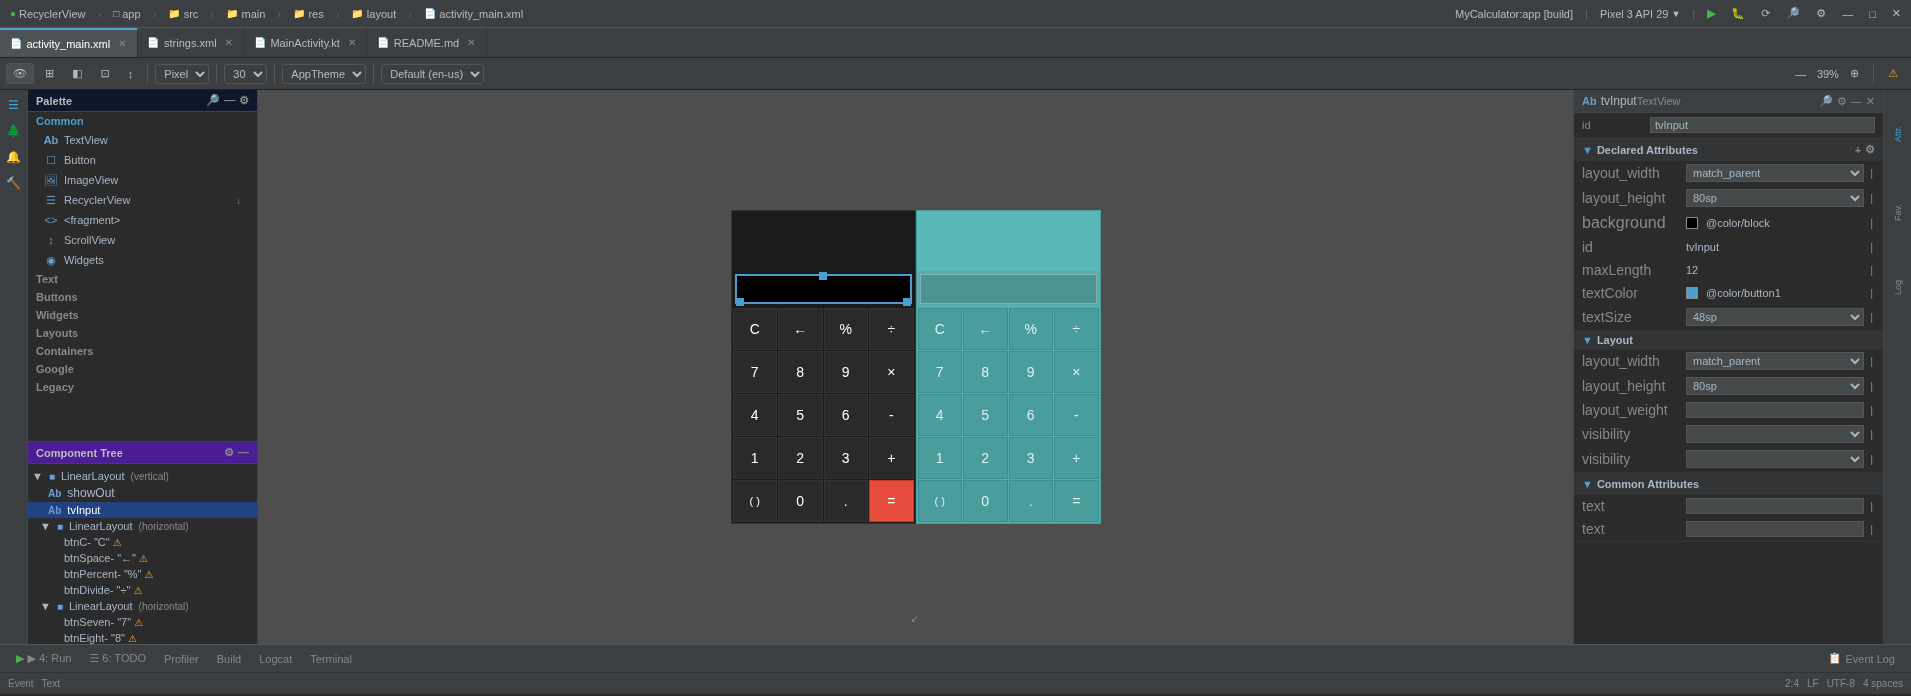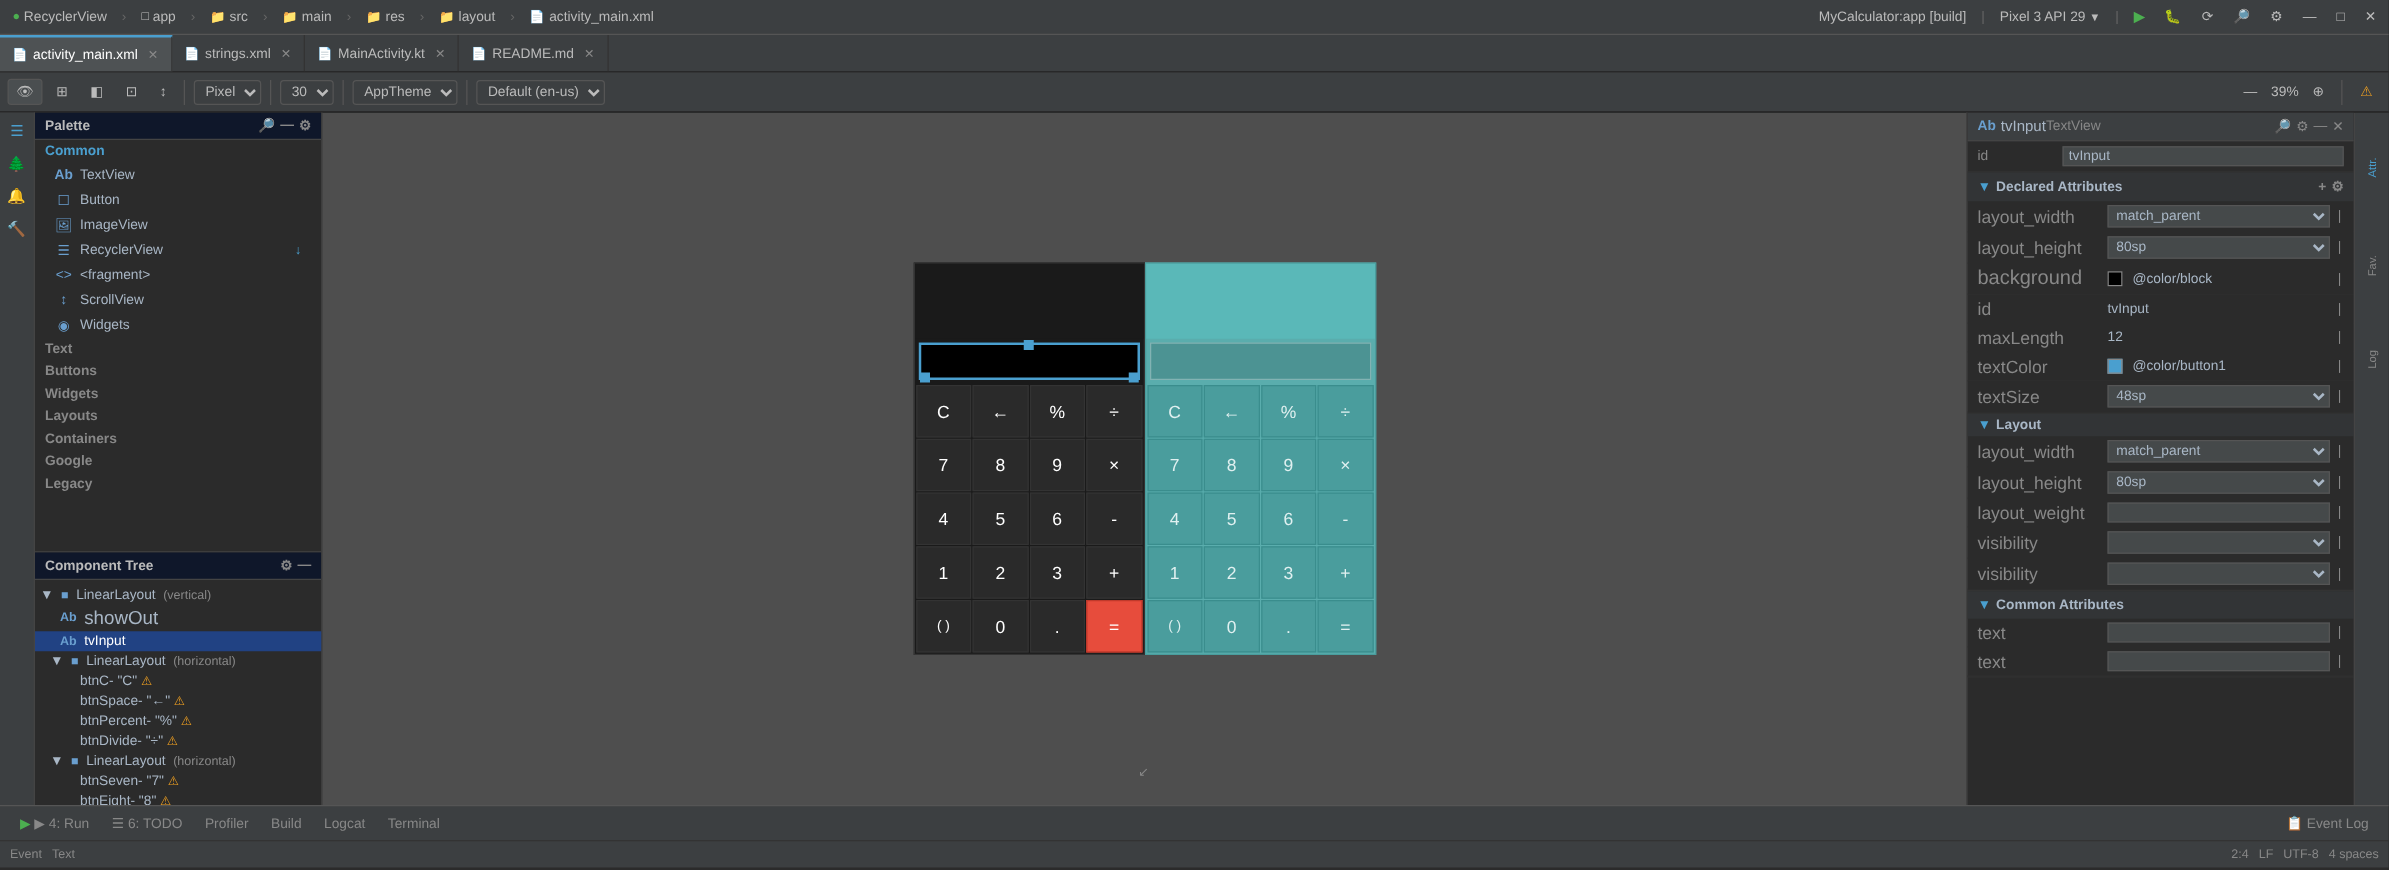--- a/index.html
+++ b/index.html
@@ -50,21 +50,21 @@
     .attr-id-label { color: #888; width: 60px; }
     .attr-section { border-bottom: 1px solid #333; }
     .attr-section-header { display: flex; align-items: center; gap: 4px; padding: 5px 8px; background: #323436; cursor: pointer; font-weight: bold; color: #a9b7c6; font-size: 11px; }
     .attr-row { display: flex; align-items: center; padding: 3px 8px; border-bottom: 1px solid #2d2d2d; gap: 4px; }
     .attr-label { color: #888; width: 100px; flex-shrink: 0; font-size: 14px; }
     .attr-value { flex: 1; color: #a9b7c6; font-size: 11px; }
     .attr-input { flex: 1; background: #45494a; border: 1px solid #555; color: #a9b7c6; padding: 1px 4px; font-size: 11px; }
     .attr-dropdown { flex: 1; background: #45494a; border: 1px solid #555; color: #a9b7c6; font-size: 11px; padding: 1px 2px; }
     .attr-icon-btn { color: #888; cursor: pointer; padding: 0 2px; }
     .section-layout { background: #323436; padding: 3px 8px; font-size: 11px; color: #a9b7c6; font-weight: bold; display: flex; align-items: center; gap: 4px; }
-    .tree-header { display: flex; align-items: center; justify-content: space-between; background: #0f172a; padding: 4px 8px; border-bottom: 1px solid #444; font-size: 11px; font-weight: bold; color: #bbbbbb; }
+    .tree-header { display: flex; align-items: center; justify-content: space-between; background: #4c1d95; padding: 4px 8px; border-bottom: 1px solid #444; font-size: 11px; font-weight: bold; color: #bbbbbb; }
     .tree-item { display: flex; align-items: center; gap: 3px; padding: 2px 0; font-size: 11px; cursor: pointer; }
     .tree-item.selected { background: #214283; }
     .tree-content { padding: 4px 0; overflow-y: auto; max-height: 180px; }
 
     
     .bottom-tabs { display: flex; align-items: center; background: #3c3f41; height: 28px; border-top: 1px solid #555; padding: 0 8px; gap: 2px; font-size: 11px; }
     .bottom-tab { padding: 4px 8px; cursor: pointer; color: #888; border-radius: 2px; }
 
     
     .status-bar { display: flex; align-items: center; background: #3c3f41; height: 22px; padding: 0 8px; border-top: 1px solid #333; font-size: 10px; color: #888; gap: 8px; justify-content: space-between; }
@@ -274,21 +274,21 @@
 
         <div class="tree-item">
           <span style="padding-left:4px;">▼</span>
           <span style="color:#6a9fcf; font-size:10px; margin-left:3px;">■</span>
           <span style="margin-left:3px; font-size:11px; color:#a9b7c6;">LinearLayout</span>
           <span style="color:#888; font-size:10px; margin-left:3px;">(vertical)</span>
         </div>
 
         <div class="tree-item">
           <span style="padding-left:20px; color:#6a9fcf; font-weight:bold; font-size:10px;">Ab</span>
-          <span style="margin-left:3px; font-size:15px; color:#a9b7c6;">showOut</span>
+          <span style="margin-left:3px; font-size:12px; color:#a9b7c6;">showOut</span>
         </div>
 
         <div class="tree-item selected">
           <span style="padding-left:20px; color:#6a9fcf; font-weight:bold; font-size:10px;">Ab</span>
           <span style="margin-left:3px; font-size:11px; color:#ffffff;">tvInput</span>
         </div>
 
         <div class="tree-item">
           <span style="padding-left:12px;">▼</span>
           <span style="color:#6a9fcf; font-size:10px; margin-left:3px;">■</span>

